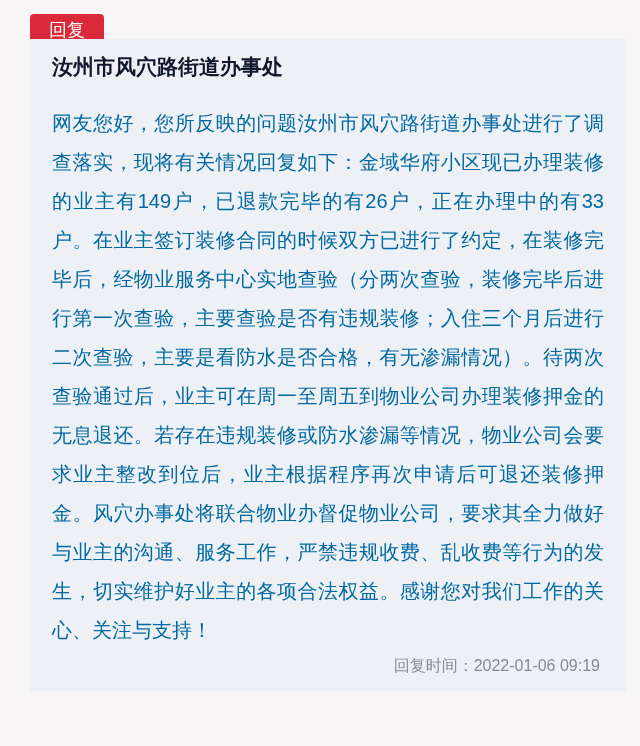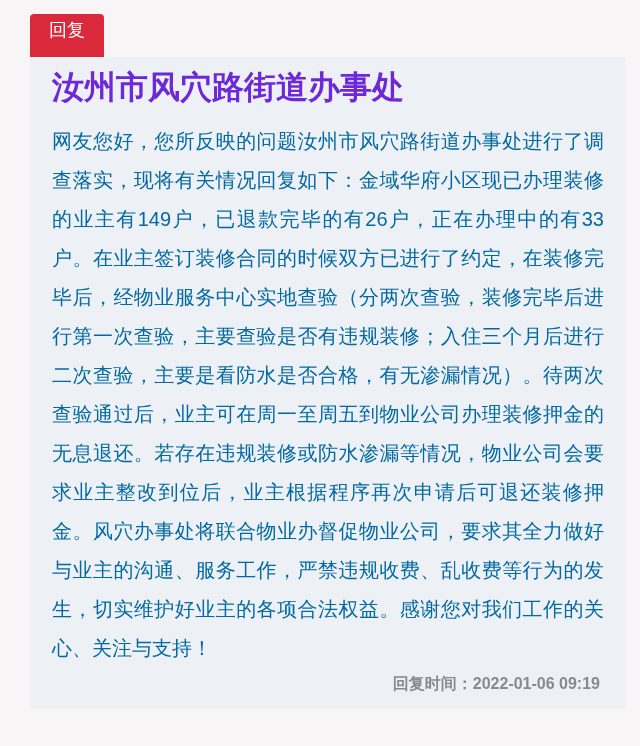--- a/index.html
+++ b/index.html
@@ -13,61 +13,61 @@
     font-family: "Liberation Sans", "DejaVu Sans", sans-serif;
     overflow: hidden;
   }
   .reply-wrap {
     padding-top: 14px;
     padding-left: 30px;
   }
   .reply-badge {
     display: inline-block;
     min-width: 74px;
-    height: 43px;
+    height: 25px;
     line-height: 33px;
     box-sizing: border-box;
     padding: 0 16px;
     background: #d9293a;
     color: #ffffff;
     font-size: 18px;
     text-align: center;
     border-radius: 4px 4px 0 0;
     vertical-align: bottom;
   }
   .reply-panel {
     width: 596px;
     box-sizing: border-box;
     background: #edf0f5;
     padding: 15px 22px 13px 22px;
   }
   .reply-title {
     margin: 0;
-    color: #6d28d9;
-    font-size: 32px;
+    color: #0f172a;
+    font-size: 21px;
     font-weight: bold;
     line-height: 30px;
+    font-family: Liberation Mono, monospace;
   }
   .reply-body {
     margin: 20px 0 0 0;
     color: #0369a1;
     font-size: 20px;
     line-height: 39px;
     text-align: justify;
     text-justify: inter-ideograph;
     word-break: break-all;
   }
   .reply-time {
     margin-top: 4px;
     padding-right: 4px;
     text-align: right;
     color: #858a93;
     font-size: 16px;
     line-height: 24px;
-    font-weight: bold;
   }
 </style>
 </head>
 <body>
 
 <div class="reply-wrap">
 
   <div class="reply-badge">
     <span>回复</span>
   </div>

